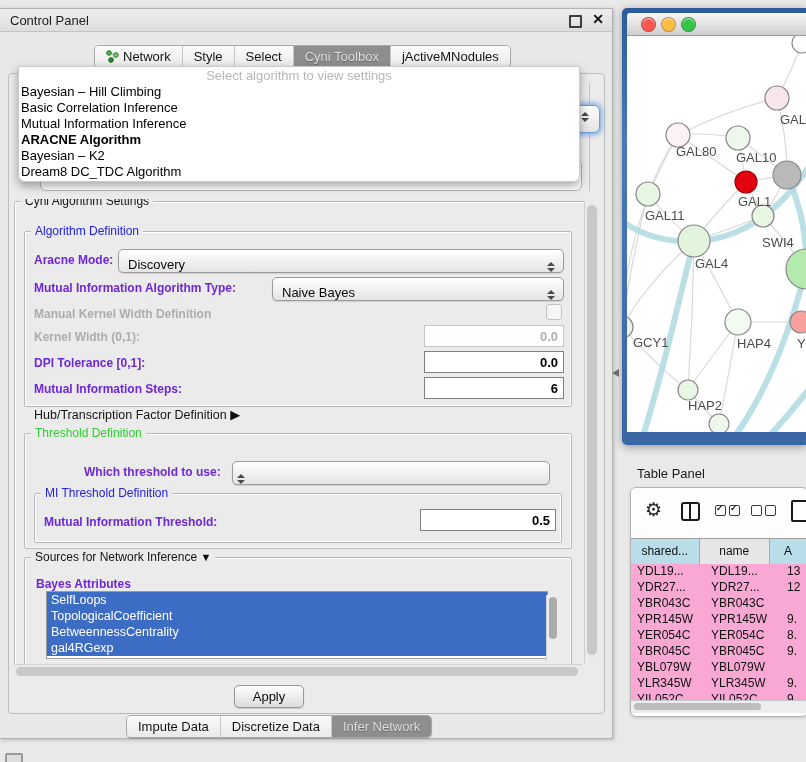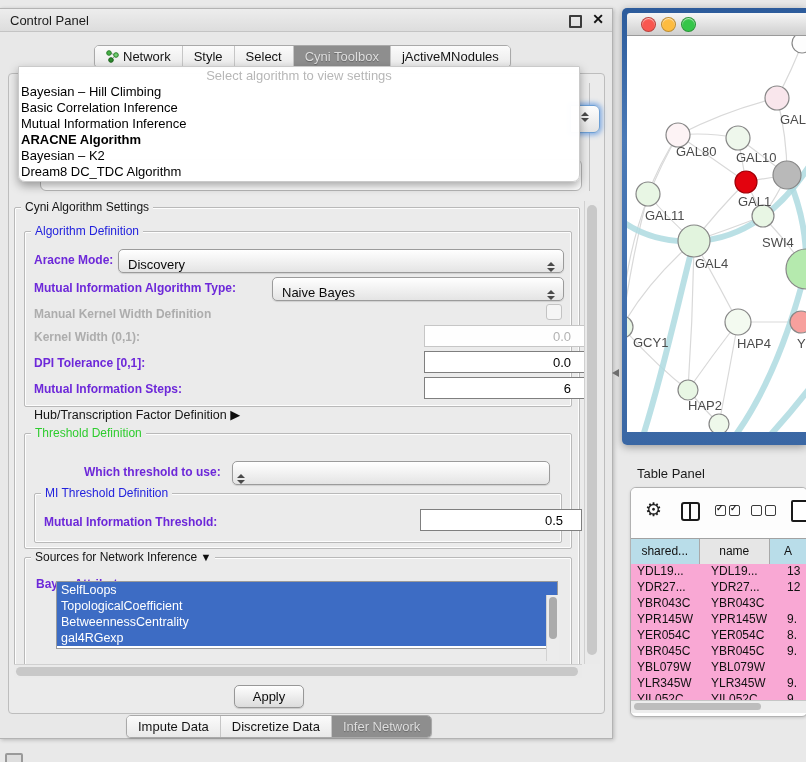--- a/index.html
+++ b/index.html
@@ -49,21 +49,21 @@
   .flabel{position:absolute;font-size:12px;font-weight:bold;color:#6d28d9;white-space:nowrap;}
   .flabel.dis{color:#adadad;}
   .combo{position:absolute;height:22px;background:linear-gradient(#ffffff,#e4e4e4);
     border:1px solid #9b9b9b;border-radius:5px;display:flex;align-items:flex-end;box-shadow:0 1px 1px rgba(0,0,0,.12);}
   .combo-text{flex:1;font-size:13px;color:#0a0a0a;padding-left:9px;white-space:nowrap;overflow:hidden;}
   .combo-arrows{width:16px;display:flex;flex-direction:column;align-items:center;gap:2px;margin-right:4px;}
   .combo-arrows i{display:block;width:0;height:0;border-left:4px solid transparent;border-right:4px solid transparent;}
   .combo-arrows .up{border-bottom:4px solid #4a4a4a;}
   .combo-arrows .dn{border-top:4px solid #4a4a4a;}
   .field{position:absolute;height:20px;background:#fff;border:1px solid #7f7f7f;font-size:13px;
-    text-align:right;padding:0 18px;font-family:"Liberation Sans",sans-serif;color:#000;box-sizing:content-box;}
+    text-align:right;padding:0 5px;font-family:"Liberation Sans",sans-serif;color:#000;box-sizing:content-box;font-weight:bold;}
   .field.dis{border-color:#c6c6c6;color:#b2b2b2;background:#fefefe;}
   .checkbox{position:absolute;width:14px;height:14px;border:1px solid #c3c3c3;border-radius:3px;background:#f5f5f5;}
   .hub-row{position:absolute;font-size:12.5px;color:#141414;white-space:nowrap;}
   .tri{color:#0d0d0d;font-size:11px;}
   .attr-list{position:absolute;background:#fff;border:1px solid #9a9a9a;overflow:hidden;}
   .attr-item{height:16px;line-height:16px;font-size:12.5px;color:#fff;background:#3d6cc4;padding-left:4px;white-space:nowrap;}
   .list-vsb{position:absolute;width:12px;background:#ececec;border-left:1px solid #d2d2d2;}
   .list-vsb .thumb{position:absolute;left:2px;top:2px;width:8px;height:42px;background:#ababab;border-radius:4px;}
   .vsb{position:absolute;left:584px;top:192px;width:15px;height:463px;background:#eaeaea;border-left:1px solid #d0d0d0;}
   .vsb .thumb{position:absolute;left:2px;top:4px;width:10px;height:450px;background:#c8c8c8;border-radius:5px;}
@@ -172,21 +172,21 @@
           <div class="dd-item">Basic Correlation Inference</div>
           <div class="dd-item">Mutual Information Inference</div>
           <div class="dd-item bold">ARACNE Algorithm</div>
           <div class="dd-item">Bayesian – K2</div>
           <div class="dd-item">Dream8 DC_TDC Algorithm</div>
         </div>
     </div>
 
     <div class="settings">
 
-      <div class="gbox" style="left:1px;top:8px;width:564px;height:470px;">
+      <div class="gbox" style="left:1px;top:2px;width:564px;height:470px;padding-left:6px;">
         <span class="legend">Cyni Algorithm Settings</span>
       </div>
 
       <div class="gbox" style="left:11px;top:32px;width:546px;height:174px;">
         <span class="legend blue">Algorithm Definition</span>
       </div>
       <span class="flabel" style="left:21px;top:54px;">Aracne Mode:</span>
       <div class="combo" style="left:105px;top:50px;width:444px;">
         <span class="combo-text">Discovery</span>
         <span class="combo-arrows">
@@ -232,21 +232,21 @@
       <span class="flabel" style="left:31px;top:316px;">Mutual Information Threshold:</span>
       <input class="field" style="left: 407px; top: 310px; width: 124px;" value="0.5">
 
       <div class="gbox" style="left:11px;top:358px;width:546px;height:120px;">
         <span class="legend">
           <span>Sources for Network Inference</span>
           <span class="tri">▼</span>
         </span>
       </div>
       <span class="flabel" style="left:23px;top:378px;">Bayes Attributes</span>
-      <div class="attr-list" style="left:33px;top:382px;width:500px;height:66px;margin-left:10px;">
+      <div class="attr-list" style="left:33px;top:392px;width:500px;height:66px;">
           <div class="attr-item">SelfLoops</div>
           <div class="attr-item">TopologicalCoefficient</div>
           <div class="attr-item">BetweennessCentrality</div>
           <div class="attr-item">gal4RGexp</div>
         </div>
       <div class="list-vsb" style="left:533px;top:396px;height:66px;">
           <span class="thumb"></span>
         </div>
     </div>
 

